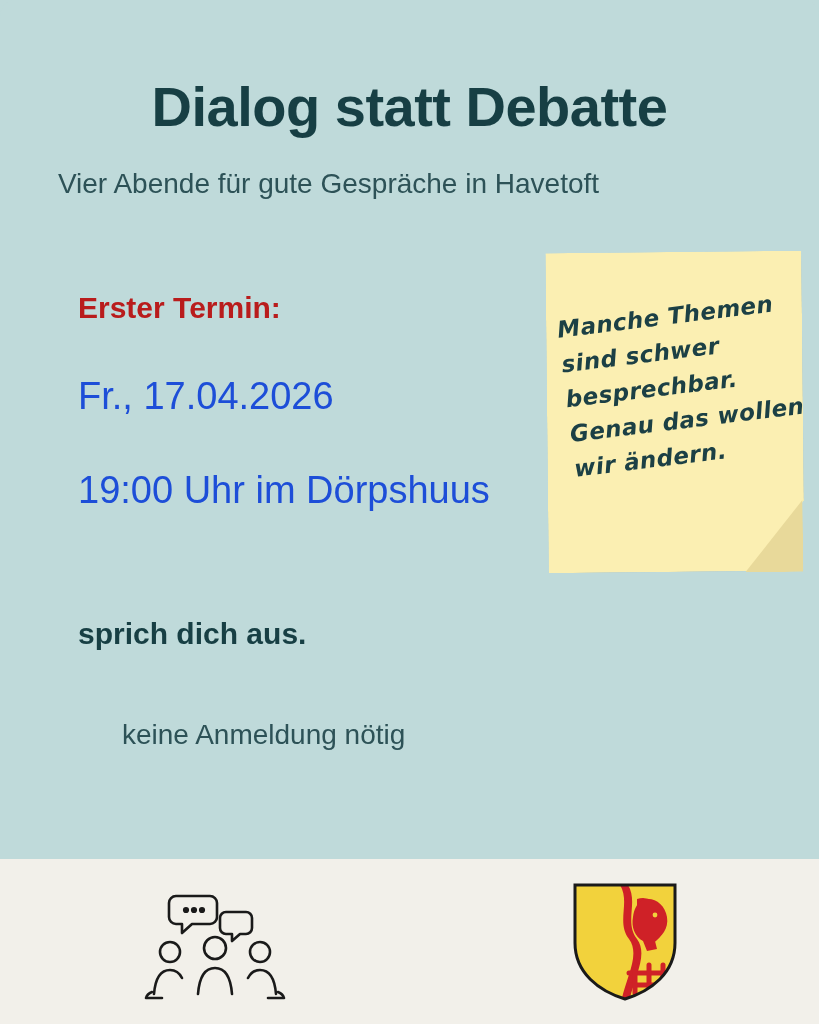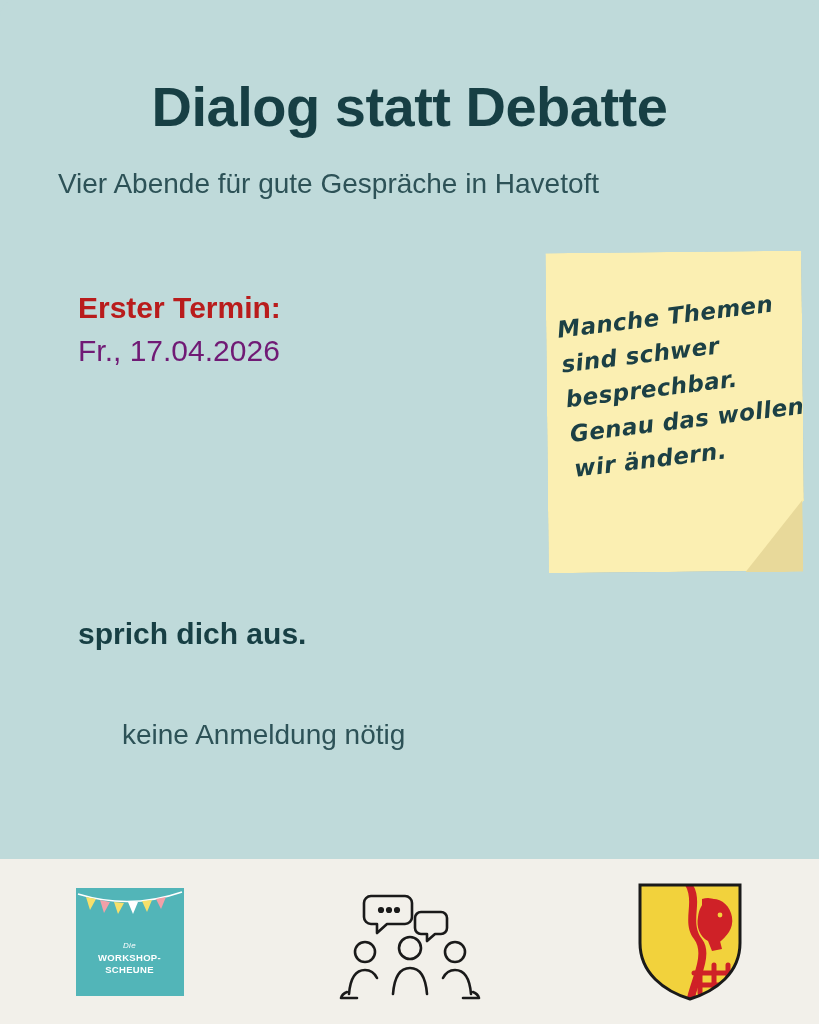--- a/index.html
+++ b/index.html
@@ -52,24 +52,25 @@
     color: #173f44;
   }
   .b-date { top: 287px; }
   .line-strong {
     font-size: 30px;
     font-weight: bold;
     line-height: 1.42;
     color: #b91c1c;
   }
   .line-normal {
-    font-size: 30px;
+    font-size: 38px;
     font-weight: 400;
     line-height: 1.42;
-    color: #701a75;
+    color: #1d4ed8;
+    margin-top: 40px;
   }
   .b-topics { top: 466px; }
   .email {
     font-size: 30px;
     font-weight: 400;
     color: #2d5257;
     line-height: 1.4;
   }
   .b-cta { top: 612px; }
   .cta {
@@ -173,20 +174,21 @@
 <body>
 
 <div id="poster">
 
   <div class="headline">Dialog statt Debatte</div>
   <div class="subhead">Vier Abende für gute Gespräche in Havetoft</div>
 
   <div class="block b-date">
     <div class="line-strong">Erster Termin:</div>
     <div class="line-normal">Fr., 17.04.2026</div>
+    <div class="line-normal">19:00 Uhr im Dörpshuus</div>
   </div>
 
 
   <div class="block b-cta">
     <div class="cta">sprich dich aus.</div>
   </div>
 
   <div class="block b-note">
     <div class="note">keine Anmeldung nötig</div>
   </div>
@@ -198,36 +200,20 @@
       <div>Manche Themen</div>
       <div>sind schwer</div>
       <div>besprechbar.</div>
       <div>Genau das wollen</div>
       <div>wir ändern.</div>
     </div>
   </div>
 
   <div class="footer">
 
-    <div class="logo-workshop">
-      <svg class="bunting" viewBox="0 0 108 46">
-        <path d="M2 6 Q 54 22 106 4" stroke="#ffffff" stroke-width="1.6" fill="none"></path>
-        <polygon points="10,9 20,11 14,22" fill="#f7e06a"></polygon>
-        <polygon points="24,12 34,14 28,25" fill="#f2a0a8"></polygon>
-        <polygon points="38,14 48,15 42,26" fill="#f7e06a"></polygon>
-        <polygon points="52,14 62,14 57,26" fill="#ffffff"></polygon>
-        <polygon points="66,13 76,12 71,24" fill="#f7e06a"></polygon>
-        <polygon points="80,11 90,9 85,21" fill="#f2a0a8"></polygon>
-      </svg>
-      <div class="ws-text">
-        <span class="die">Die</span>
-        <span>WORKSHOP-</span><br>
-        <span>SCHEUNE</span>
-      </div>
-    </div>
 
     <svg class="logo-dialog" viewBox="0 0 150 120">
       <g fill="none" stroke="#1a1a1a" stroke-width="2.6" stroke-linecap="round" stroke-linejoin="round">
         <path d="M36 14 h34 a7 7 0 0 1 7 7 v14 a7 7 0 0 1 -7 7 h-18 l-10 9 v-9 h-6 a7 7 0 0 1 -7 -7 v-14 a7 7 0 0 1 7 -7 z"></path>
         <circle cx="46" cy="28" r="1.8" fill="#1a1a1a"></circle>
         <circle cx="54" cy="28" r="1.8" fill="#1a1a1a"></circle>
         <circle cx="62" cy="28" r="1.8" fill="#1a1a1a"></circle>
         <path d="M86 30 h20 a6 6 0 0 1 6 6 v10 a6 6 0 0 1 -6 6 h-6 l-8 7 v-7 h-6 a6 6 0 0 1 -6 -6 v-10 a6 6 0 0 1 6 -6 z"></path>
         <circle cx="30" cy="70" r="10"></circle>
         <path d="M14 112 q2 -24 16 -24 q8 0 12 8"></path>

